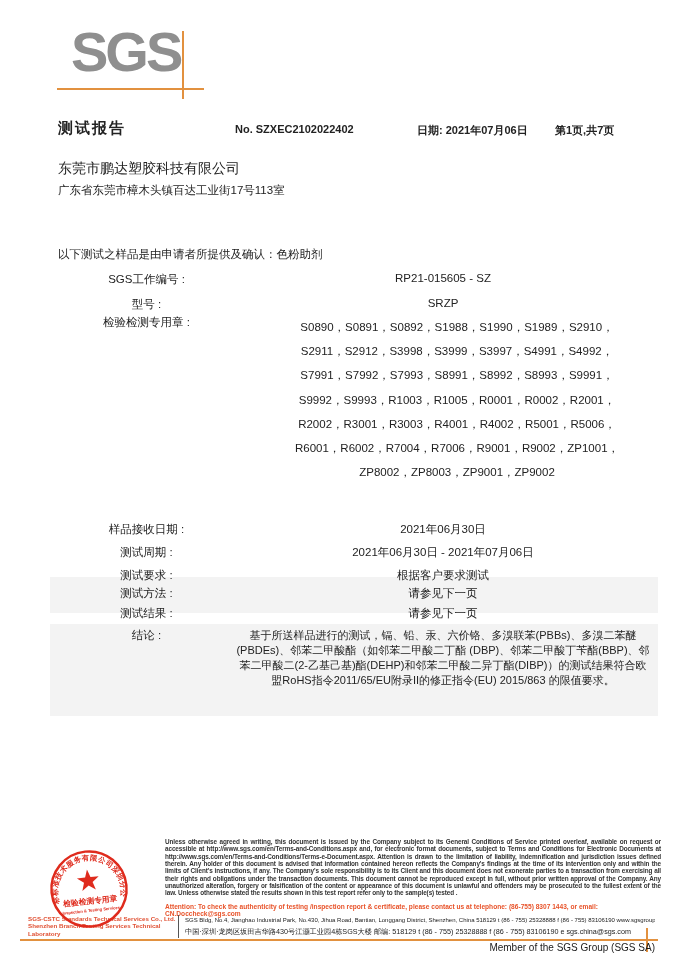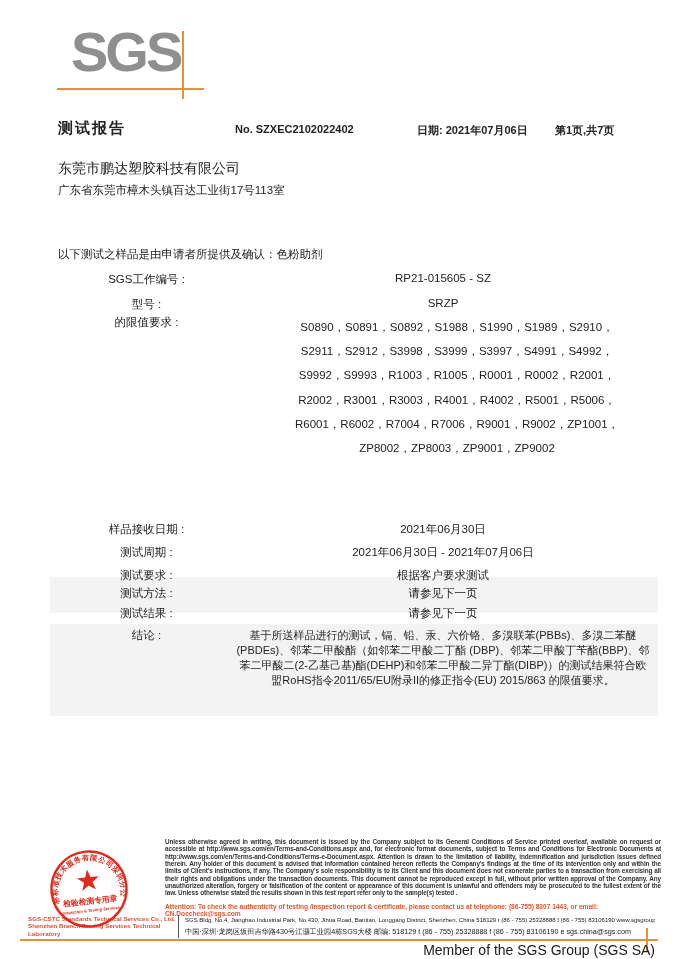--- a/index.html
+++ b/index.html
@@ -37,21 +37,21 @@
   
   .disclaimer { position:absolute; left:165px; top:838px; width:496px; font-size:6.4px;
     line-height:7.35px; color:#333; text-align:justify; font-weight:bold; letter-spacing:-0.1px; }
   .attention { position:absolute; left:165px; top:903px; width:496px; font-size:6.6px;
     line-height:7.4px; font-weight:bold; color:#e8532a; }
   .footer-divider { position:absolute; left:178px; top:915px; width:1px; height:23px; background:#555; }
   .addr-en { position:absolute; left:185px; top:917px; width:470px; font-size:6px; color:#222; white-space:nowrap; overflow:hidden; }
   .addr-cn { position:absolute; left:185px; top:927px; width:470px; font-size:7.2px; color:#222; white-space:nowrap; overflow:hidden; }
   .footer-rule { position:absolute; left:20px; top:939px; width:638px; height:2px; background:#e2913f; }
   .footer-tick { position:absolute; left:646px; top:928px; width:2px; height:24px; background:#e2913f; }
-  .member { position:absolute; right:22px; top:942px; font-size:14px; color:#1a1a1a; }
+  .member { position:absolute; right:22px; top:942px; font-size:10px; color:#1a1a1a; }
 
   .footer-company { position:absolute; left:28px; top:915px; width:152px; font-size:6.2px;
     line-height:7.4px; font-weight:bold; color:#e05033; z-index:1; }
   .stamp { position:absolute; left:40px; top:840px; width:98px; height:98px; z-index:2; transform:rotate(-6deg); }
 </style>
 </head>
 <body>
 
 <div class="page">
 
@@ -76,24 +76,25 @@
     <div class="label">SGS工作编号 :</div>
     <div class="value">RP21-015605 - SZ</div>
   </div>
 
   <div class="row" style="top:297px;">
     <div class="label">型号 :</div>
     <div class="value">SRZP</div>
   </div>
 
   <div class="row" style="top:315px;">
-    <div class="label">的限值要求 :</div>
+    <div class="label">检验检测专用章 :</div>
     <div class="value ref-list">
         <div>S0890，S0891，S0892，S1988，S1990，S1989，S2910，</div>
         <div>S2911，S2912，S3998，S3999，S3997，S4991，S4992，</div>
+        <div>S7991，S7992，S7993，S8991，S8992，S8993，S9991，</div>
         <div>S9992，S9993，R1003，R1005，R0001，R0002，R2001，</div>
         <div>R2002，R3001，R3003，R4001，R4002，R5001，R5006，</div>
         <div>R6001，R6002，R7004，R7006，R9001，R9002，ZP1001，</div>
         <div>ZP8002，ZP8003，ZP9001，ZP9002</div>
       </div>
   </div>
 
   <div class="row" style="top:522px;">
     <div class="label">样品接收日期 :</div>
     <div class="value">2021年06月30日</div>

